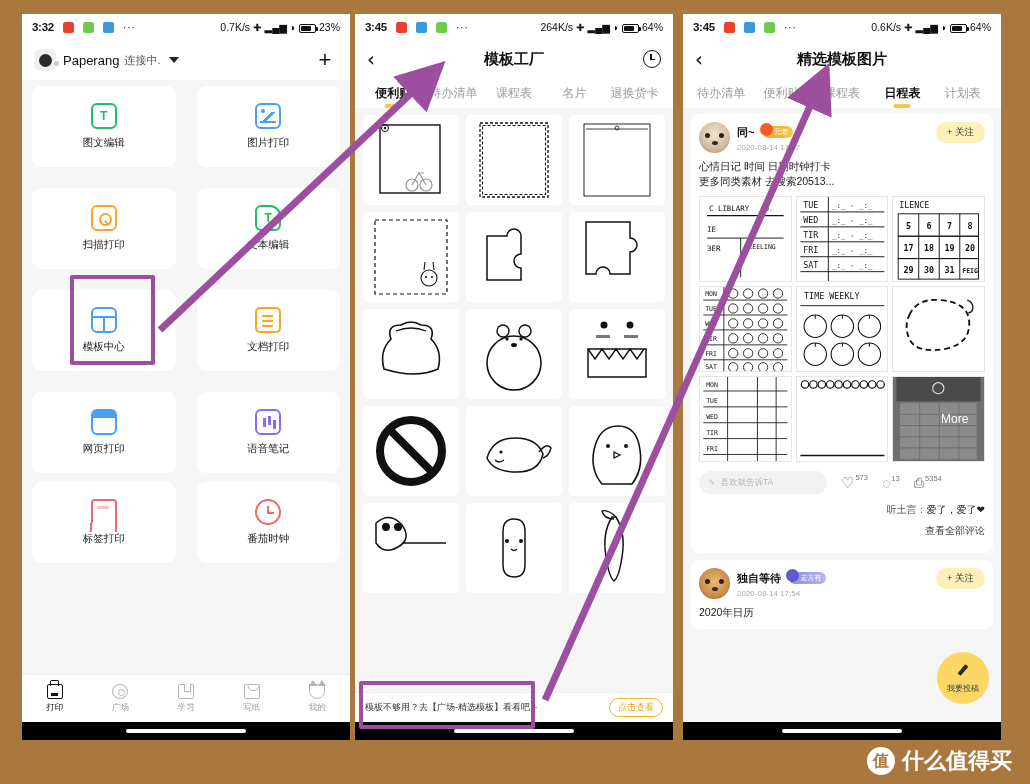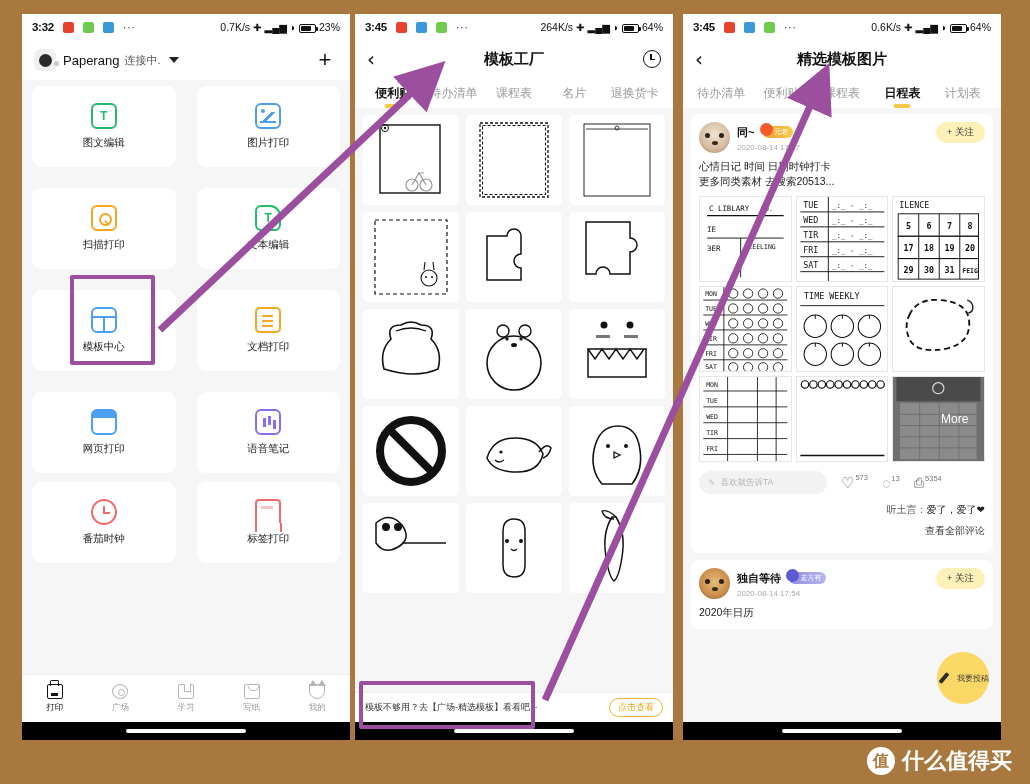--- a/index.html
+++ b/index.html
@@ -155,21 +155,21 @@
   .actions{display:flex;align-items:center;gap:14px;margin-top:9px;}
   .cmt-input{background:#f2f2f2;border-radius:14px;height:23px;flex:0 0 128px;display:flex;align-items:center;padding:0 9px;gap:5px;}
   .cmt-ph{font-size:8.5px;color:#b4b4b4;}
   .act{position:relative;display:flex;align-items:flex-start;}
   .act .n{font-size:7.5px;color:#777;margin-left:1px;margin-top:-2px;}
   .comments{margin-top:9px;text-align:right;}
   .comments p{font-size:10px;color:#222;margin-bottom:7px;}
   .comments p .u{color:#555;}
   .comments .all{color:#444;}
 
-  .fab{position:absolute;right:12px;bottom:36px;width:52px;height:52px;border-radius:50%;background:#fbd766;display:flex;flex-direction:row;align-items:center;justify-content:center;gap:5px;}
+  .fab{position:absolute;right:12px;bottom:36px;width:52px;height:52px;border-radius:50%;background:#fbd766;display:flex;flex-direction:column;align-items:center;justify-content:center;gap:5px;}
   .fab .ft{font-size:8px;color:#3b3b3b;}
   .pencil{width:15px;height:15px;position:relative;}
   .pencil::after{content:"";position:absolute;left:5px;top:1px;width:4px;height:12px;background:#2b2b2b;transform:rotate(40deg);border-radius:1px;}
 
   
   .anno{position:absolute;left:0;top:0;width:1030px;height:784px;pointer-events:none;}
   .hl{position:absolute;border:4px solid #9b4f9e;border-radius:2px;}
   #hl-tpl{left:70px;top:275px;width:85px;height:90px;}
   #hl-ad{left:359px;top:681px;width:176px;height:48px;}
 
@@ -242,26 +242,26 @@
           <span class="lbl">网页打印</span>
         </div>
         <div class="card">
           <span class="ic-box i-purple i-voice"></span>
           <span class="lbl">语音笔记</span>
         </div>
       </div>
       <div class="grid-gap"></div>
       <div class="grid">
         <div class="card">
+          <span class="ic-box i-red i-tag"></span>
+          <span class="lbl">标签打印</span>
+        </div>
+        <div class="card">
           <span class="ic-box i-red i-clock"></span>
           <span class="lbl">番茄时钟</span>
-        </div>
-        <div class="card">
-          <span class="ic-box i-red i-tag"></span>
-          <span class="lbl">标签打印</span>
         </div>
       </div>
     </div>
 
     <div class="tabbar">
       <div class="tab active">
         <span class="tab-ic ti-print"></span>
         <span class="tl">打印</span>
       </div>
       <div class="tab">

